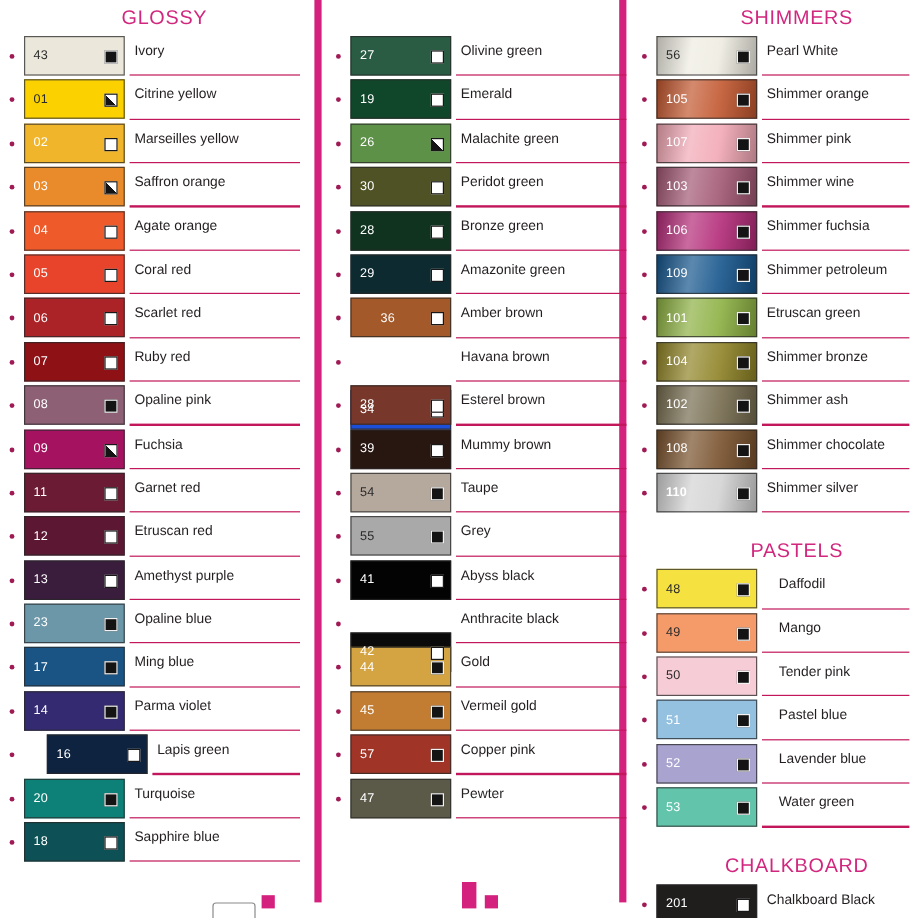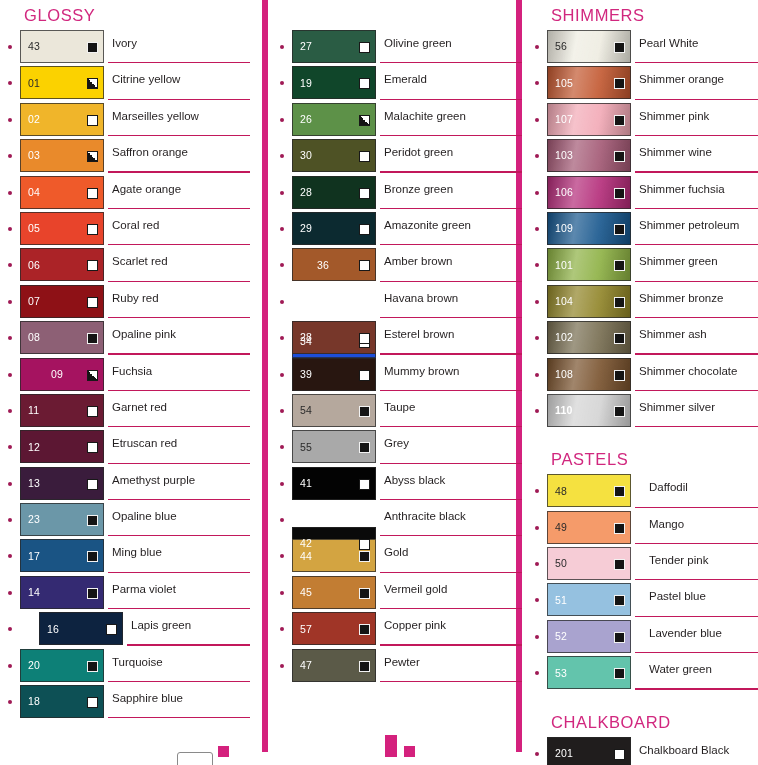--- a/index.html
+++ b/index.html
@@ -42,20 +42,21 @@
   
   .section-title {
     color: #d1277e;
     font-size: 16.5px;
     letter-spacing: 0.6px;
     font-weight: 400;
     padding-left: 24px;
     height: 30px;
     line-height: 30px;
     white-space: nowrap;
+    text-align: center;
   }
   .section-gap { height: 14px; }
 
   
   .row {
     position: relative;
     height: 36.4px;
     display: flex;
     align-items: flex-start;
   }
@@ -263,21 +264,21 @@
           <span class="code light">08</span>
           <span class="marker full"></span>
         </div>
         <div class="label-wrap">
           <span class="label">Opaline pink</span>
           <span class="rule"></span>
         </div>
       </div>
       <div class="row">
         <span class="bullet"></span>
-        <div class="chip" style="background: rgb(165, 19, 96); padding-left: 23px;">
+        <div class="chip" style="background: rgb(165, 19, 96);">
           <span class="code light">09</span>
           <span class="marker half"></span>
         </div>
         <div class="label-wrap">
           <span class="label">Fuchsia</span>
           <span class="rule"></span>
         </div>
       </div>
       <div class="row">
         <span class="bullet"></span>
@@ -648,21 +649,21 @@
           <span class="rule"></span>
         </div>
       </div>
       <div class="row">
         <span class="bullet"></span>
         <div class="chip" style="background: linear-gradient(100deg, rgba(0, 0, 0, 0.26) 0%, rgba(255, 255, 255, 0.3) 34%, rgba(255, 255, 255, 0.1) 62%, rgba(0, 0, 0, 0.28) 100%) rgb(140, 176, 66);">
           <span class="code light">101</span>
           <span class="marker full"></span>
         </div>
         <div class="label-wrap">
-          <span class="label">Shimmer green</span>
+          <span class="label">Etruscan green</span>
           <span class="rule"></span>
         </div>
       </div>
       <div class="row">
         <span class="bullet"></span>
         <div class="chip" style="background: linear-gradient(100deg, rgba(0, 0, 0, 0.26) 0%, rgba(255, 255, 255, 0.3) 34%, rgba(255, 255, 255, 0.1) 62%, rgba(0, 0, 0, 0.28) 100%) rgb(143, 131, 38);">
           <span class="code light">104</span>
           <span class="marker full"></span>
         </div>
         <div class="label-wrap">

